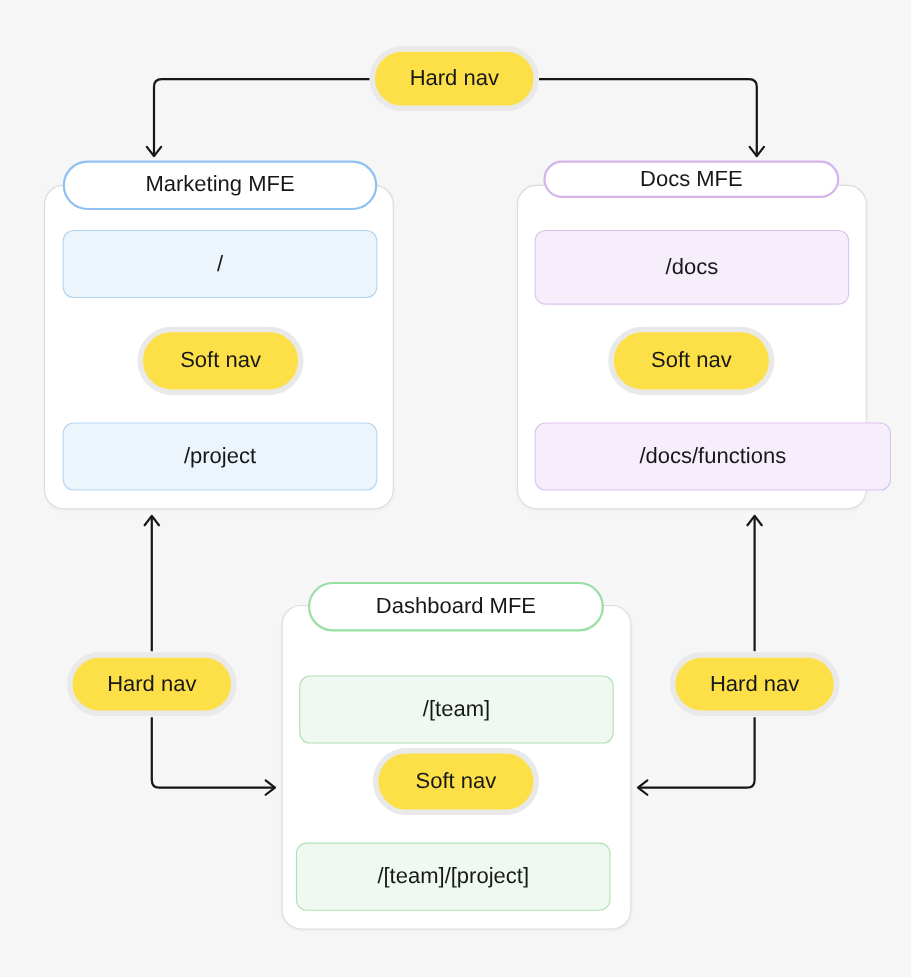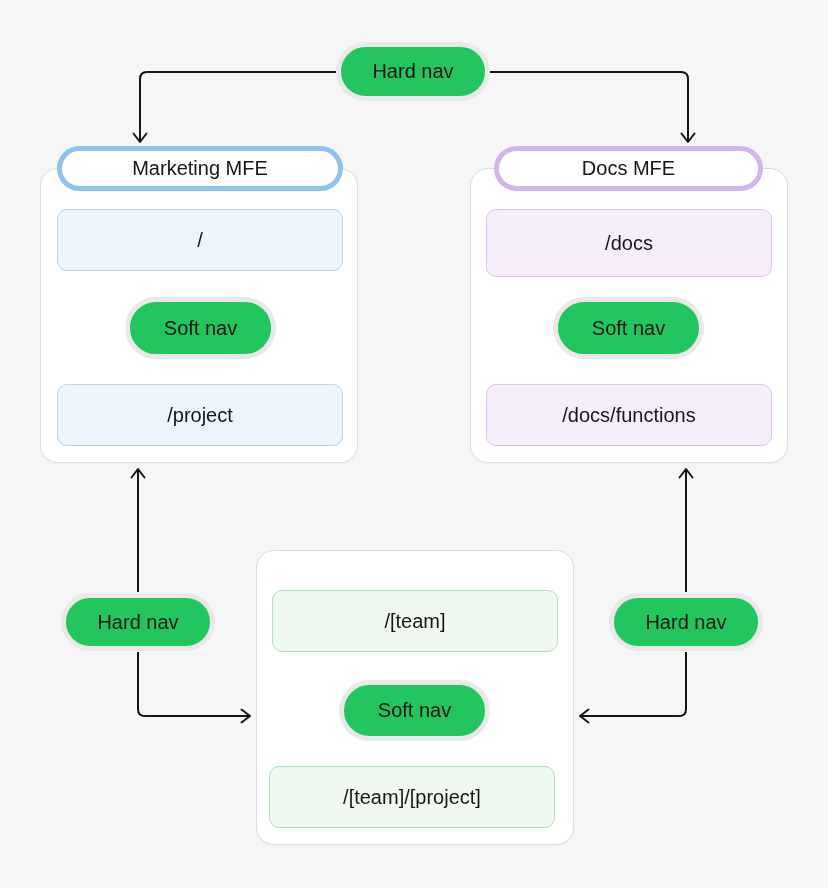--- a/index.html
+++ b/index.html
@@ -31,36 +31,36 @@
   }
   .title-pill {
     position: absolute;
     background: #ffffff;
     border-radius: 999px;
     display: flex;
     align-items: center;
     justify-content: center;
     font-size: 20px;
     box-sizing: border-box;
-    border: 5px solid #a16207;
+    border: 2px solid #a16207;
     text-align: center;
   }
   .route-box {
     position: absolute;
     border-radius: 10px;
     display: flex;
     align-items: center;
     justify-content: center;
     font-size: 20px;
     box-sizing: border-box;
     border: 1px solid transparent;
   }
   .nav-pill {
     position: absolute;
-    background: #22c55e;
+    background: #fde047;
     border: 5px solid var(--pill-border, #e9e9e9);
     border-radius: 999px;
     display: flex;
     align-items: center;
     justify-content: center;
     font-size: 20px;
     box-sizing: border-box;
   }
   
   .blue.title-pill  { border-color: var(--blue-border, #8fc2f0); }
@@ -114,35 +114,38 @@
     <span>/</span>
   </div>
   <div class="nav-pill" style="left:125px; top:297px; width:151px; height:62px;">
     <span>Soft nav</span>
   </div>
   <div class="route-box blue" style="left:57px; top:384px; width:286px; height:62px;">
     <span>/project</span>
   </div>
 
   <div class="container" style="left:470px; top:168px; width:318px; height:295px;"></div>
-  <div class="title-pill purple" style="left:494px; top:146px; width:269px; height:45px;">
+  <div class="title-pill purple" style="left:494px; top:146px; width:269px; height:34px;">
     <span>Docs MFE</span>
   </div>
   <div class="route-box purple" style="left:486px; top:209px; width:286px; height:68px;">
     <span>/docs</span>
   </div>
   <div class="nav-pill" style="left:553px; top:297px; width:151px; height:62px;">
     <span>Soft nav</span>
   </div>
-  <div class="route-box purple" style="left:486px; top:384px; width:286px; height:62px;justify-content:center;">
+  <div class="route-box purple" style="left:486px; top:384px; width:324px; height:62px;justify-content:center;">
     <span>/docs/functions</span>
   </div>
 
   <div class="container" style="left:256px; top:550px; width:318px; height:295px;"></div>
-  <div class="route-box green" style="left:272px; top:590px; width:286px; height:62px;">
+  <div class="title-pill green" style="left:280px; top:529px; width:269px; height:45px;">
+    <span>Dashboard MFE</span>
+  </div>
+  <div class="route-box green" style="left:272px; top:614px; width:286px; height:62px;">
     <span>/[team]</span>
   </div>
   <div class="nav-pill" style="left:339px; top:680px; width:151px; height:61px;">
     <span>Soft nav</span>
   </div>
   <div class="route-box green" style="left:269px; top:766px; width:286px; height:62px;">
     <span>/[team]/[project]</span>
   </div>
 
   <div class="nav-pill" style="left:61px; top:593px; width:154px; height:58px;">

